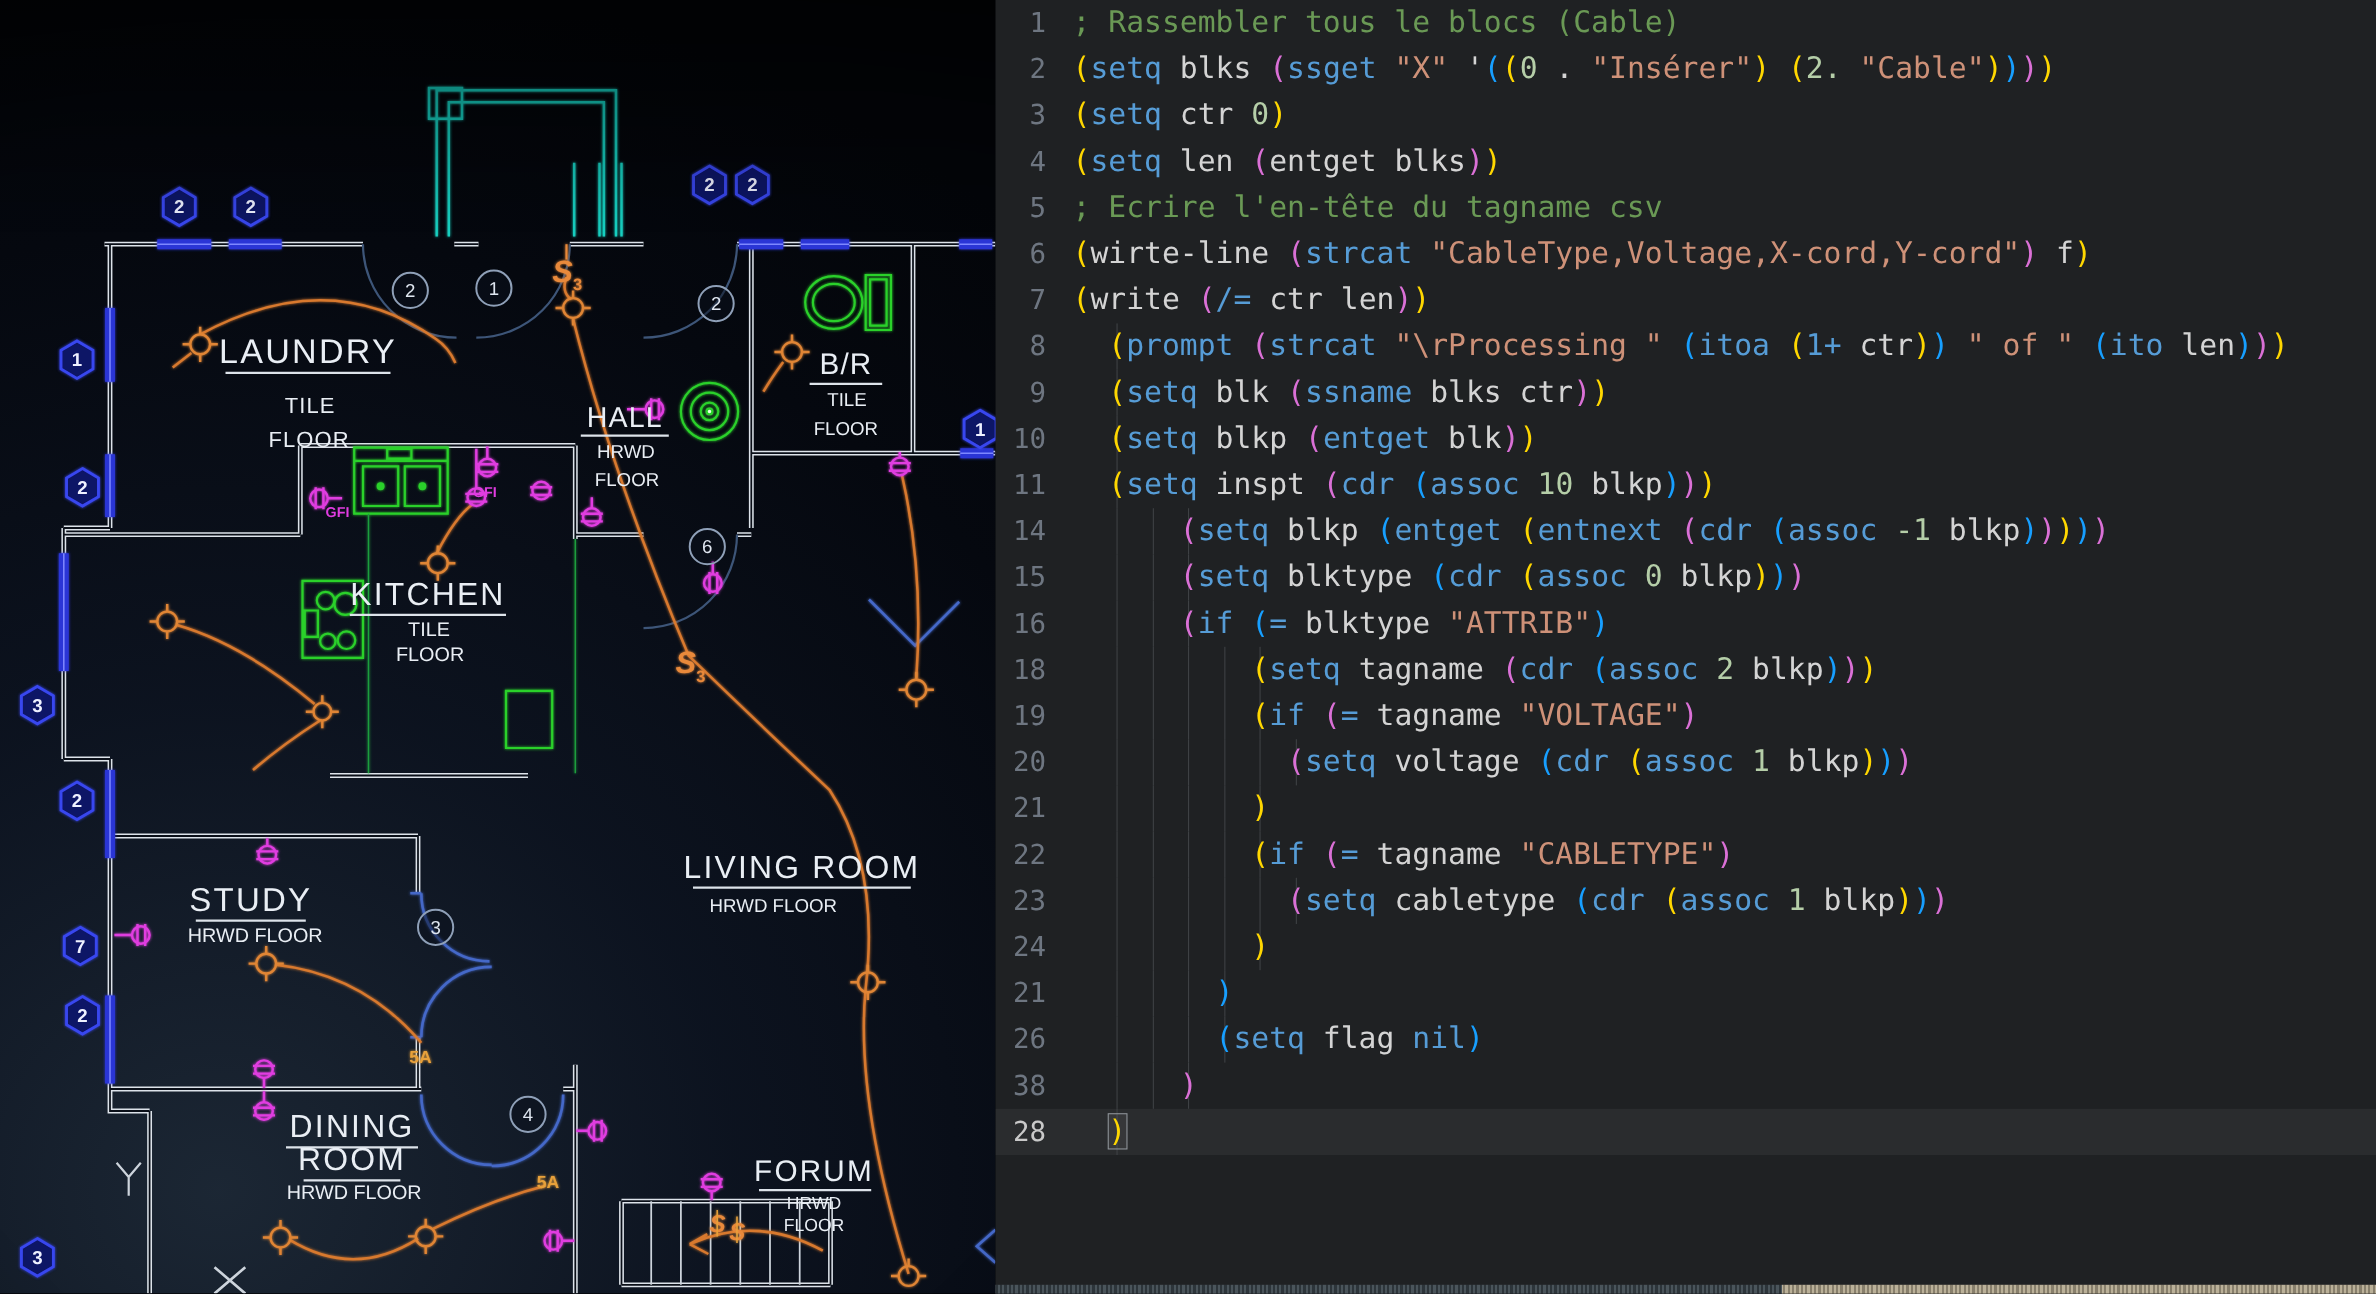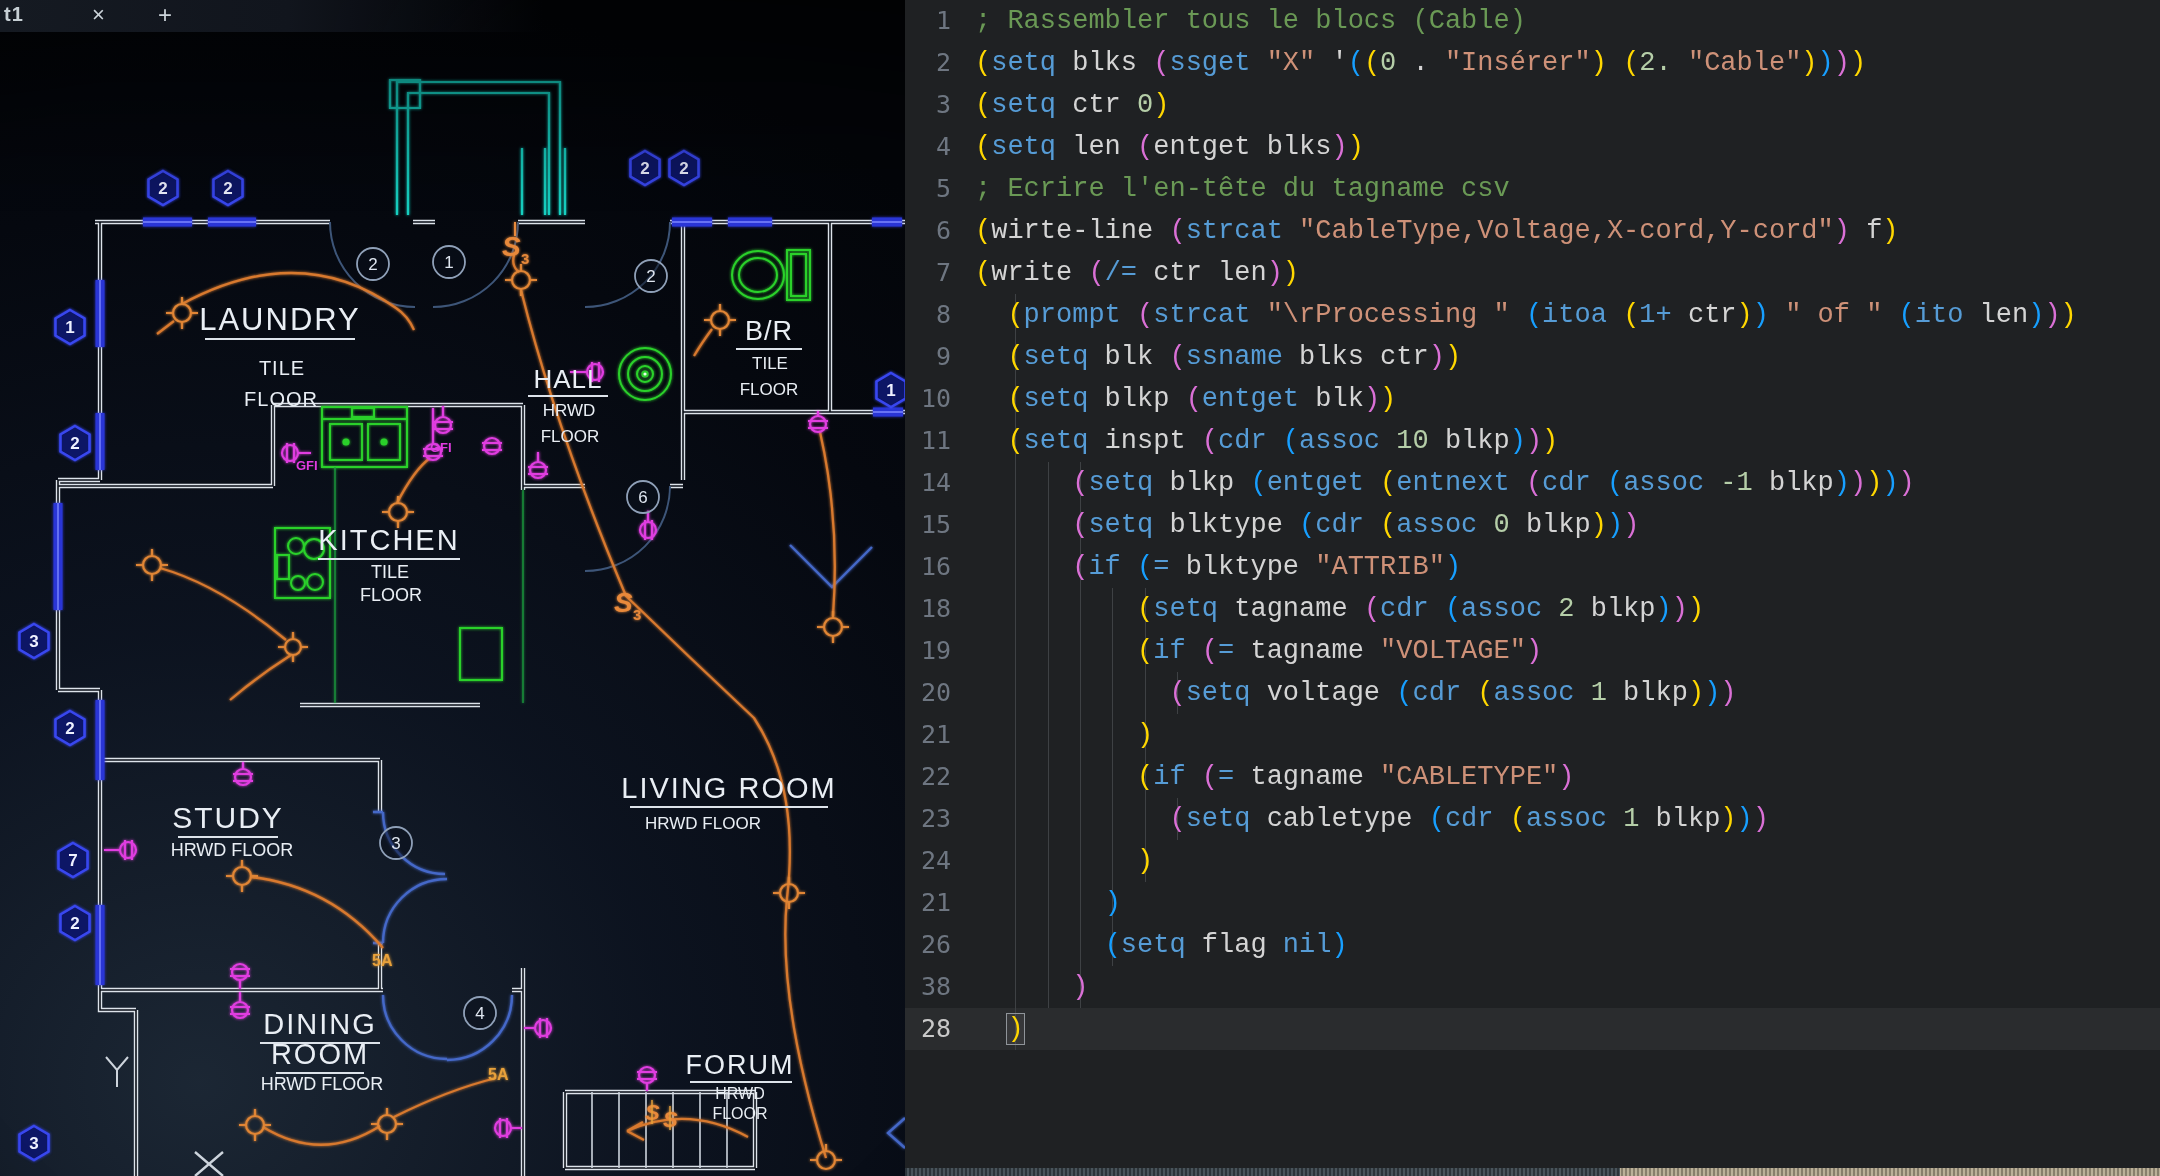--- a/index.html
+++ b/index.html
@@ -21,44 +21,39 @@
   svg text{user-select:none;}
 
   
   #editor{position:absolute;left:905px;top:0;width:1255px;height:1176px;background:#1f2123;
     font-family:"DejaVu Sans Mono","Liberation Mono",monospace;font-size:27px;line-height:42px;color:#d4d4d4;}
   #editor-lines{position:absolute;inset:0;}
   .line{display:flex;height:42px;white-space:pre;}
   .line.active{background:rgba(255,255,255,.05);}
   .ln{flex:0 0 70px;box-sizing:border-box;text-align:right;padding-right:24px;color:#6e7681;font-size:25px;}
   .line.active .ln{color:#c9c9c9;}
-  .lc{position:relative;flex:1;font-family:Liberation Mono, monospace;}
+  .lc{position:relative;flex:1;}
   .lc .ind{color:#d4d4d4;}
   .g{position:absolute;top:0;bottom:0;width:1px;background:#3e4144;}
   .tok{position:relative;}
   .com{color:#6a9955;} .kw{color:#569cd6;} .var{color:#d4d4d4;} .str{color:#ce9178;}
   .num{color:#b5cea8;} .p1{color:#ffd700;} .p2{color:#da70d6;} .p3{color:#179fff;}
   .hl{outline:1.5px solid #8f9499;outline-offset:0;background:rgba(130,130,130,.14);}
   #hscroll{position:absolute;left:905px;bottom:0;width:1255px;height:8px;z-index:6;
     background:linear-gradient(90deg,#3b464d 0%,#3b464d 57%,#b5aa90 57%,#b5aa90 100%);}
   #hscroll:after{content:"";position:absolute;inset:0;
     background:repeating-linear-gradient(90deg,rgba(0,0,0,.25) 0 2px,rgba(255,255,255,.08) 2px 4px);}
 </style>
 </head>
 <body>
 
 <div id="stage">
 
   <div id="plan-pane">
 
-    <div id="tabbar">
-      <span class="tab-label">t1</span>
-      <span class="tab-close">×</span>
-      <span class="tab-add">+</span>
-    </div>
 
     <svg width="905" height="1176" viewBox="0 0 905 1176">
       <defs>
         <filter id="glow" x="-30%" y="-30%" width="160%" height="160%">
           <feGaussianBlur stdDeviation="1.6" result="b"></feGaussianBlur>
           <feMerge>
               <femergen in="b"></femergen>
               <feMergeNode in="b"></feMergeNode>
               <feMergeNode in="SourceGraphic"></feMergeNode>
             </feMerge>

